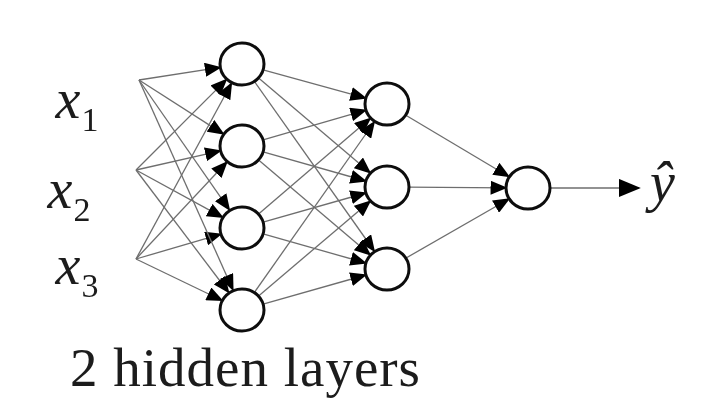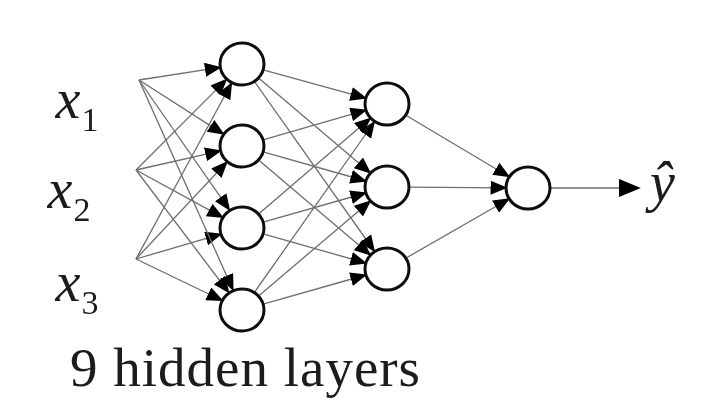--- a/index.html
+++ b/index.html
@@ -107,20 +107,20 @@
         <ellipse cx="387" cy="104" rx="22" ry="21" fill="#ffffff" stroke="#0d0d0d" stroke-width="3"></ellipse>
         <ellipse cx="387" cy="187" rx="22" ry="21" fill="#ffffff" stroke="#0d0d0d" stroke-width="3"></ellipse>
         <ellipse cx="387" cy="269" rx="22" ry="21" fill="#ffffff" stroke="#0d0d0d" stroke-width="3"></ellipse>
         <ellipse cx="528" cy="188" rx="22" ry="21" fill="#ffffff" stroke="#0d0d0d" stroke-width="3"></ellipse>
       </g>
   </svg>
 
   <div id="input-labels">
       <div class="in-label" style="left: 46px; top: 70px;"><span class="base">x</span><span class="sub">1</span></div>
       <div class="in-label" style="left: 38px; top: 160px;"><span class="base">x</span><span class="sub">2</span></div>
-      <div class="in-label" style="left: 46px; top: 253px;"><span class="base">x</span><span class="sub">3</span></div>
+      <div class="in-label" style="left: 46px; top: 236px;"><span class="base">x</span><span class="sub">3</span></div>
     </div>
 
   <div class="out-label" id="output-label" style="left: 650px; top: 152px;">ŷ</div>
 
-  <div class="caption" id="caption" style="left: 70px; top: 338px;">9 hidden layers</div>
+  <div class="caption" id="caption" style="left: 70px; top: 338px;">2 hidden layers</div>
 
 </div>
 
 </body></html>

